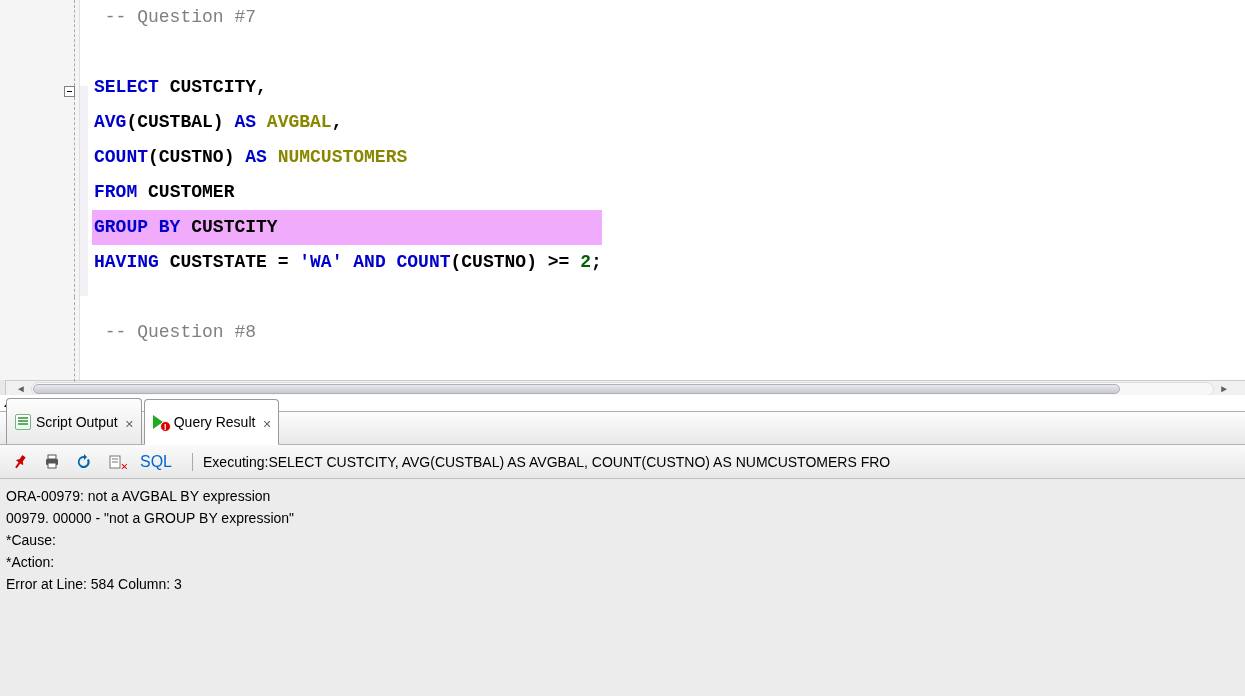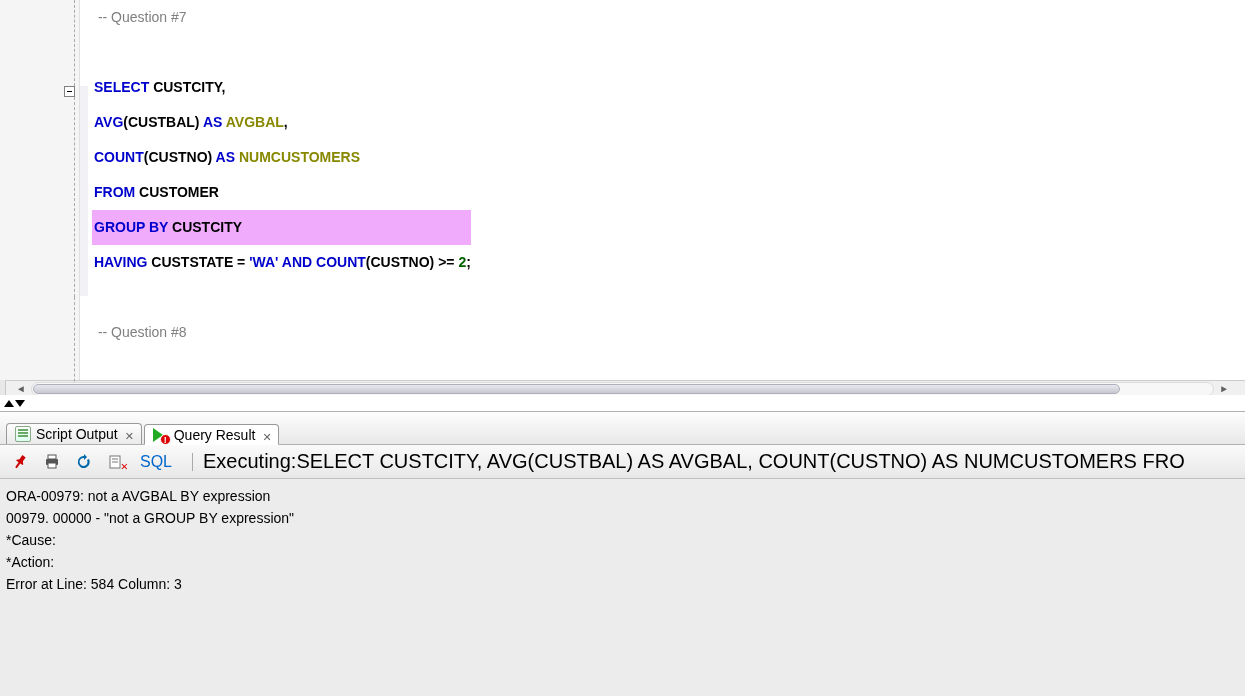--- a/index.html
+++ b/index.html
@@ -8,41 +8,41 @@
     .editor-panel { background: #fff; position: relative; height: 395px; overflow: hidden; }
     .editor-area { display: flex; height: 380px; }
     .gutter { width: 80px; background: #f5f5f5; border-right: 1px solid #e0e0e0; position: relative; }
     .fold-marker { position: absolute; right: 4px; top: 86px; width: 11px; height: 11px; background: #fff; border: 1px solid #808080; display: flex; align-items: center; justify-content: center; font-size: 8px; cursor: pointer; }
     .fold-marker::before { content: ""; display: block; width: 5px; height: 1px; background: #000; }
     .fold-line { position: absolute; left: 74px; top: 97px; width: 1px; height: 200px; border-left: 1px dashed #aaa; }
     .dashed-left { position: absolute; left: 74px; top: 0; width: 1px; height: 86px; border-left: 1px dashed #aaa; }
     .dashed-left2 { position: absolute; left: 74px; top: 297px; width: 1px; height: 100px; border-left: 1px dashed #aaa; }
     .sel-bg { position: absolute; left: 80px; top: 86px; width: 8px; height: 210px; background: #e8e8f0; opacity:0.6; }
     
-    .code { padding-left: 12px; font-size: 14px; line-height: 35px; white-space: pre; font-family: Liberation Sans, sans-serif; font-weight: bold; position: relative; }
+    .code { padding-left: 12px; font-size: 18px; line-height: 35px; white-space: pre; font-family: Liberation Mono, monospace; font-weight: bold; position: relative; }
     .code-line { position: relative; padding-left: 2px; }
     .code-line.hl { background: #f0abfc; }
     .kw { color: #0000cc; font-weight: bold; }
     .ident { color: #000; text-align: center; }
     .func { color: #888800; text-align: right; }
     .str { color: #0000cc; }
     .comment { color: #808080; font-weight: normal; }
     .num { color: #006000; }
     
     .hscroll { height: 17px; background: #f0f0f0; border-top: 1px solid #ccc; display: flex; align-items: center; padding: 0 15px; }
     .hscroll-track { flex: 1; height: 14px; background: #f7f7f7; border-radius: 7px; margin: 0 4px; position: relative; border: 1px solid #dcdcdc; }
     .hscroll-thumb { width: 92%; height: 10px; background: linear-gradient(#e8e8f0,#c8c8d0); border-radius: 5px; margin: 1px; border: 1px solid #b0b0bc; }
     .hscroll-btn { width: 12px; height: 12px; display: flex; align-items: center; justify-content: center; color: #606060; font-size: 10px; }
     
     .vsplitter { height: 16px; background: #fff; display: flex; align-items: center; padding-left: 4px; font-size: 9px; }
     .up-tri { width: 0; height: 0; border-left: 5px solid transparent; border-right: 5px solid transparent; border-bottom: 7px solid #000; margin-right: 1px; }
     .dn-tri { width: 0; height: 0; border-left: 5px solid transparent; border-right: 5px solid transparent; border-top: 7px solid #000; }
     
     .tabs-bar { display: flex; height: 34px; background: linear-gradient(#fdfdfd, #e8e8e8); border-top: 1px solid #b0b0b0; border-bottom: 1px solid #b0b0b0; align-items: flex-end; padding-left: 6px; }
-    .tab { display: flex; align-items: center; padding: 5px 8px; border: 1px solid #999; border-bottom: none; border-radius: 4px 4px 0 0; margin-right: 2px; background: linear-gradient(#fdfdfd,#eaeaea); font-family: Tahoma, Arial, sans-serif; font-size: 14px; height: 21px; }
+    .tab { display: flex; align-items: center; padding: 5px 8px; border: 1px solid #999; border-bottom: none; border-radius: 4px 4px 0 0; margin-right: 2px; background: linear-gradient(#fdfdfd,#eaeaea); font-family: Tahoma, Arial, sans-serif; font-size: 14px; height: 46px; }
     .tab.active { background: #fff; border-bottom: 1px solid #fff; position: relative; top: 1px; }
     .tab-icon { width: 16px; height: 16px; margin-right: 5px; display: inline-block; }
     .tab-close { width: 8px; height: 8px; margin-left: 7px; color: #666; font-size: 11px; cursor: pointer; }
     
     .script-icon { background: linear-gradient(#fff,#dfe); border: 1px solid #8a8; border-radius: 2px; position: relative; }
     .script-icon::before { content: ""; position: absolute; top: 2px; left: 2px; width: 10px; height: 2px; background: #6a6; box-shadow: 0 3px 0 #6a6, 0 6px 0 #6a6; }
     .query-icon { position: relative; }
     .query-icon-play { position: absolute; left: 0; top: 1px; width: 0; height: 0; border-top: 7px solid transparent; border-bottom: 7px solid transparent; border-left: 10px solid #2a2; }
     .query-icon-err { position: absolute; right: -2px; bottom: -2px; width: 11px; height: 11px; background: #d00; border-radius: 50%; color: #fff; font-size: 9px; line-height: 11px; text-align: center; font-weight: bold; border: 1px solid #fff; }
     
@@ -50,21 +50,21 @@
     .tb-btn { width: 24px; height: 24px; margin-right: 8px; display: flex; align-items: center; justify-content: center; cursor: pointer; }
     .pin-icon { transform: rotate(35deg); }
     .pin-icon svg { fill: #c00; }
     .print-icon svg { fill: #555; }
     .refresh-icon svg { fill: #06a; }
     .delete-icon { position: relative; }
     .delete-icon svg { fill: #777; }
     .delete-x { position: absolute; right: 0; bottom: 0; color: #d00; font-size: 12px; font-weight: bold; }
     .sql-link { color: #0066cc; font-family: Tahoma, Arial, sans-serif; font-size: 16px; margin-right: 10px; margin-left: 4px; }
     .divider { width: 1px; height: 18px; background: #aaa; margin: 0 10px; }
-    .exec-text { font-family: Tahoma, Arial, sans-serif; font-size: 20px; color: #000; white-space: nowrap; overflow: hidden; }
+    .exec-text { font-family: Tahoma, Arial, sans-serif; font-size: 14px; color: #000; white-space: nowrap; overflow: hidden; }
     
     .output { background: #ececec; padding: 6px 6px; font-family: Tahoma, Arial, sans-serif; font-size: 14px; color: #000; line-height: 22px; height: 220px; }
     
     .left-edge { position: absolute; left: 0; top: 0; width: 6px; height: 100%; background: #e8e8e8; border-right: 1px solid #c8c8c8; }
   </style>
 </head>
 <body>
 
 <div class="editor-panel">
   <div class="left-edge"></div>

